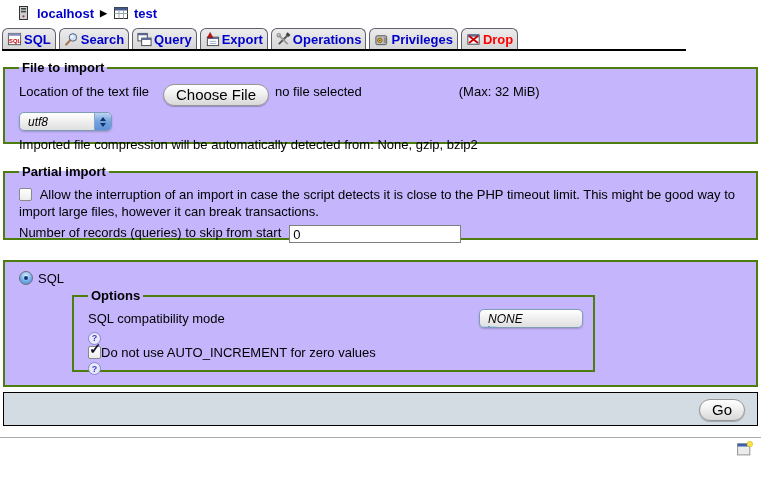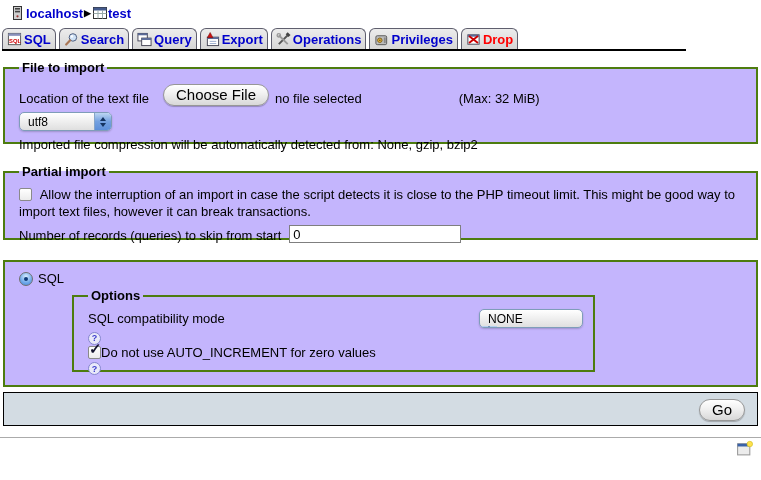--- a/index.html
+++ b/index.html
@@ -5,21 +5,21 @@
   * { box-sizing: border-box; }
   html,body { margin:0; padding:0; }
   body {
     width:761px; height:480px; overflow:hidden;
     background:#ffffff;
     font-family:"Liberation Sans", sans-serif;
     font-size:13px; color:#000;
   }
 
   
-  .breadcrumb { display:flex; align-items:center; padding:5px 0 3px 10px; font-weight:bold; }
+  .breadcrumb { display:flex; align-items:center; gap:5px; padding:5px 0 3px 16px; font-weight:bold; }
   .breadcrumb a { color:#0000CC; text-decoration:none; cursor:pointer; }
   .crumb-sep { font-size:9px; color:#000; padding:0 1px; }
 
   
   .tabbar {
     display:flex; align-items:flex-end; flex-wrap:nowrap;
     width:684px; margin:4px 0 0 2px;
     border-bottom:2px solid #000;
     white-space:nowrap;
   }
@@ -41,36 +41,36 @@
 
   
   fieldset {
     border:2px solid #4d7c0f; background:#c4b5fd;
     margin:0 3px 0 3px; padding:5px 8px 8px 12px;
   }
   legend { font-weight:bold; padding:0 3px; margin-left:2px; }
   .fs-file   { margin-top:9px;  height:84px; }
   .fs-partial{ margin-top:20px; height:76px; }
   .fs-format { margin-top:20px; height:127px; }
-  .row { display:flex; align-items:flex-end; margin:4px 0 6px 2px; }
+  .row { display:flex; align-items:flex-start; margin:4px 0 6px 2px; }
 
   
   .aqua-btn {
     display:inline-block; border:1px solid #979797; border-radius:11px;
     background:linear-gradient(#ffffff,#f2f2f2 40%,#d8d8d8);
     box-shadow:0 1px 1px rgba(0,0,0,.25);
     padding:1px 12px 2px 12px; font-size:15px; color:#000; cursor:pointer;
   }
   .mac-select {
     display:inline-flex; align-items:stretch; height:19px;
     border:1px solid #7f9db9; border-radius:5px; overflow:hidden;
     background:linear-gradient(#ffffff,#dfdfdf);
     box-shadow:0 1px 2px rgba(0,0,0,.2); cursor:pointer;
   }
-  .mac-select .lbl { flex:1; padding:2px 4px 0 8px; font-size:12px; }
+  .mac-select .lbl { flex:1; padding:2px 4px 0 8px; font-size:12px;font-style:italic; }
   .mac-select .btn {
     width:17px; border-left:1px solid #86a5c9;
     background:linear-gradient(#bcd6f2,#74a1e0 50%,#5d8fd9);
     display:flex; flex-direction:column; align-items:center; justify-content:center; gap:2px;
   }
   .arr-up   { width:0; height:0; border-left:3px solid transparent; border-right:3px solid transparent; border-bottom:4px solid #13325f; }
   .arr-down { width:0; height:0; border-left:3px solid transparent; border-right:3px solid transparent; border-top:4px solid #13325f; }
 
   .cb {
     display:inline-block; width:13px; height:13px; position:relative;
@@ -221,21 +221,21 @@
   </div>
   <div class="row" style="margin-top:2px;">
     <span>Imported file compression will be automatically detected from: None, gzip, bzip2</span>
   </div>
 </fieldset>
 
 <fieldset class="fs-partial">
   <legend>Partial import</legend>
   <div style="margin:2px 0 4px 2px; line-height:17px;">
     <span class="cb"></span>
-    <span style="padding-left:4px;">Allow the interruption of an import in case the script detects it is close to the PHP timeout limit. This might be good way to import text files, however it can break transactions.</span>
+    <span style="padding-left:4px;">Allow the interruption of an import in case the script detects it is close to the PHP timeout limit. This might be good way to import large files, however it can break transactions.</span>
   </div>
   <div class="row" style="margin-top:5px;">
     <span>Number of records (queries) to skip from start</span>
     <input class="txt-input" style="margin-left: 8px;" type="text" value="0">
   </div>
 </fieldset>
 
 <fieldset class="fs-format">
   <div class="row" style="margin-bottom:0;">
     <span class="radio"></span>

